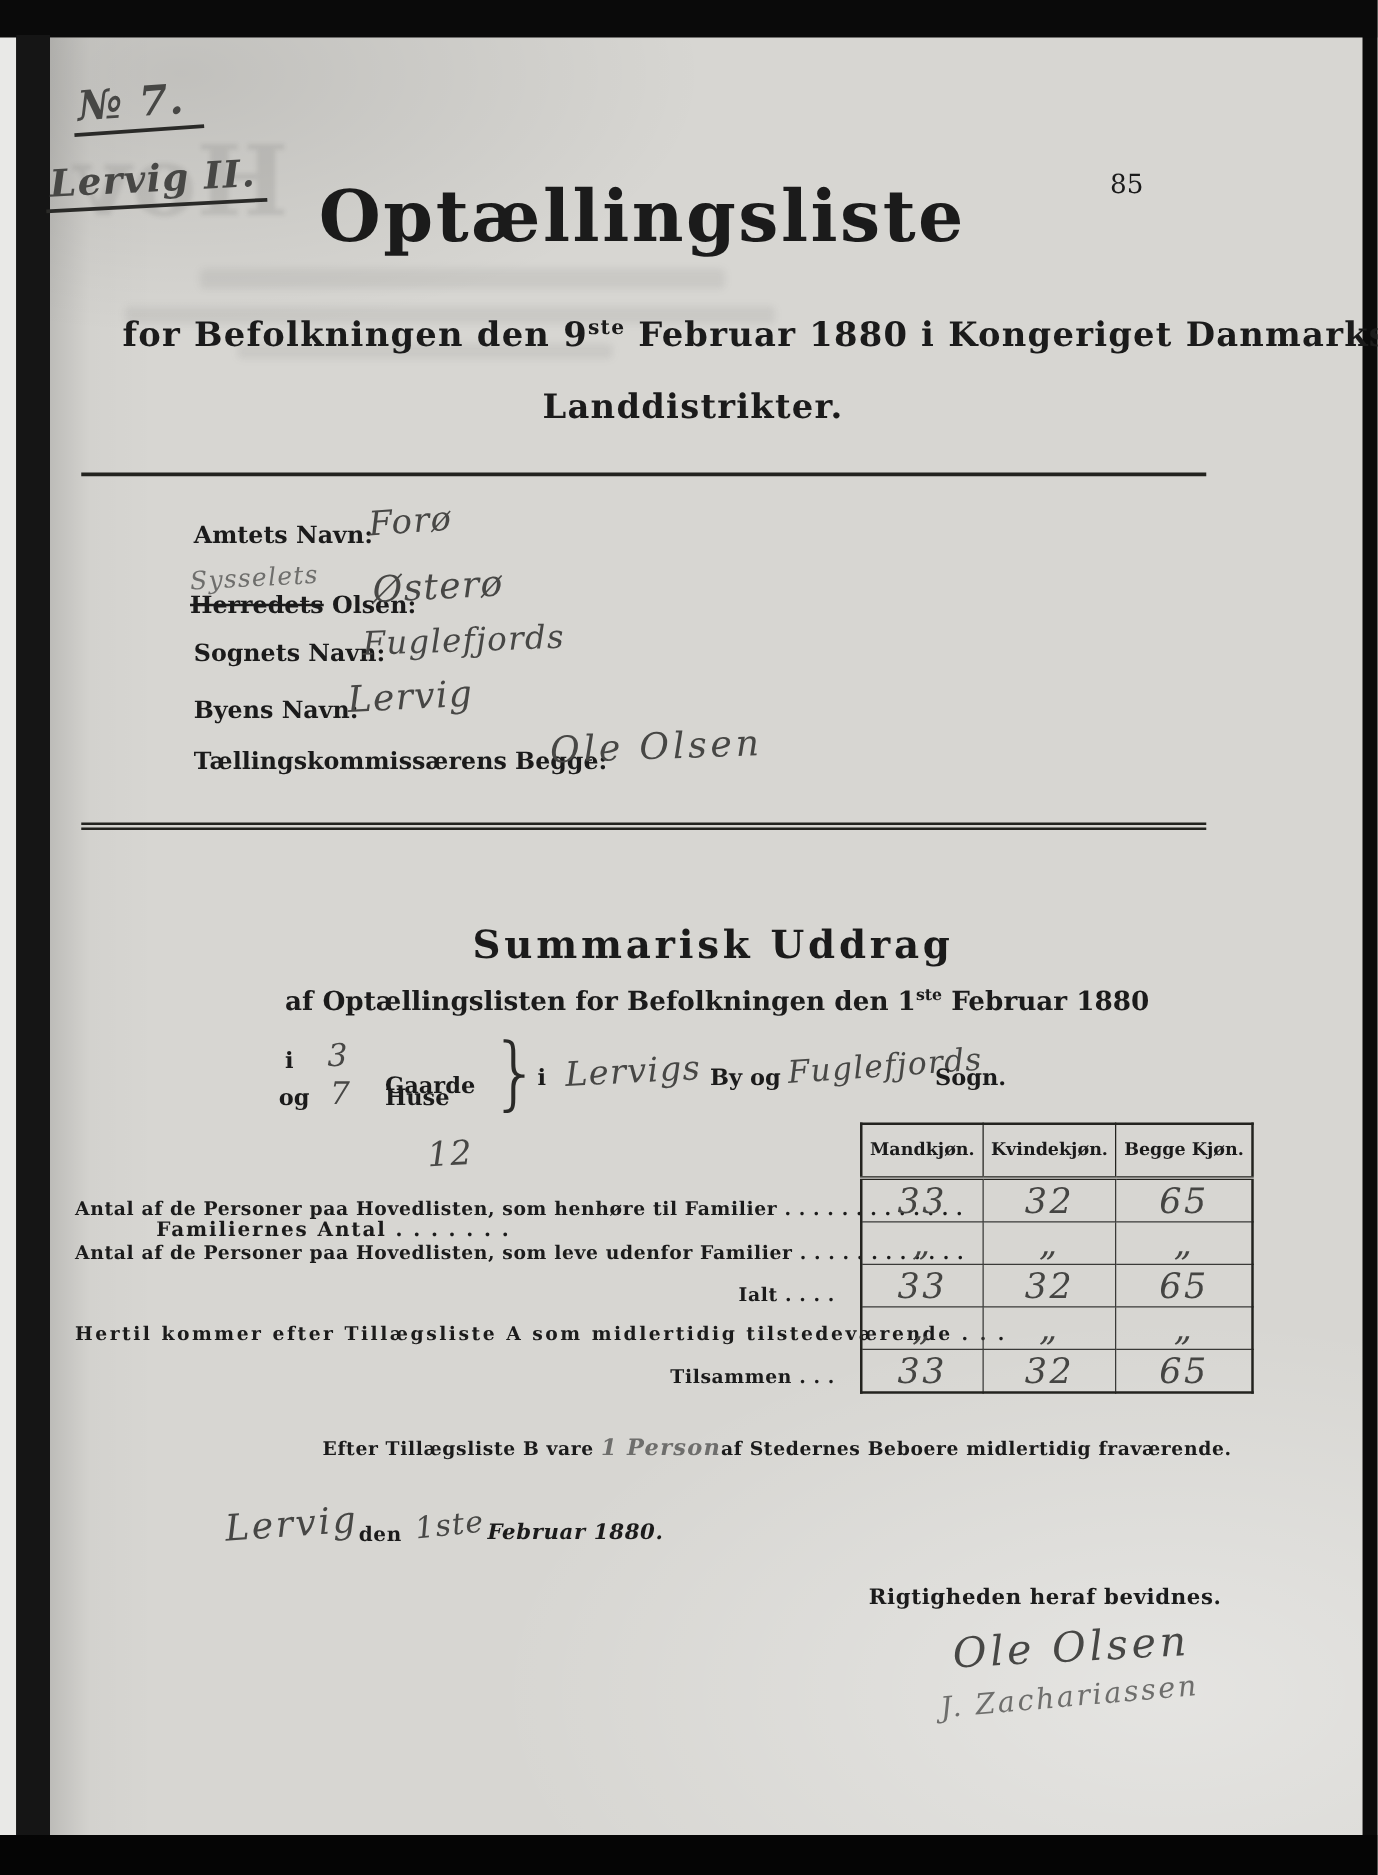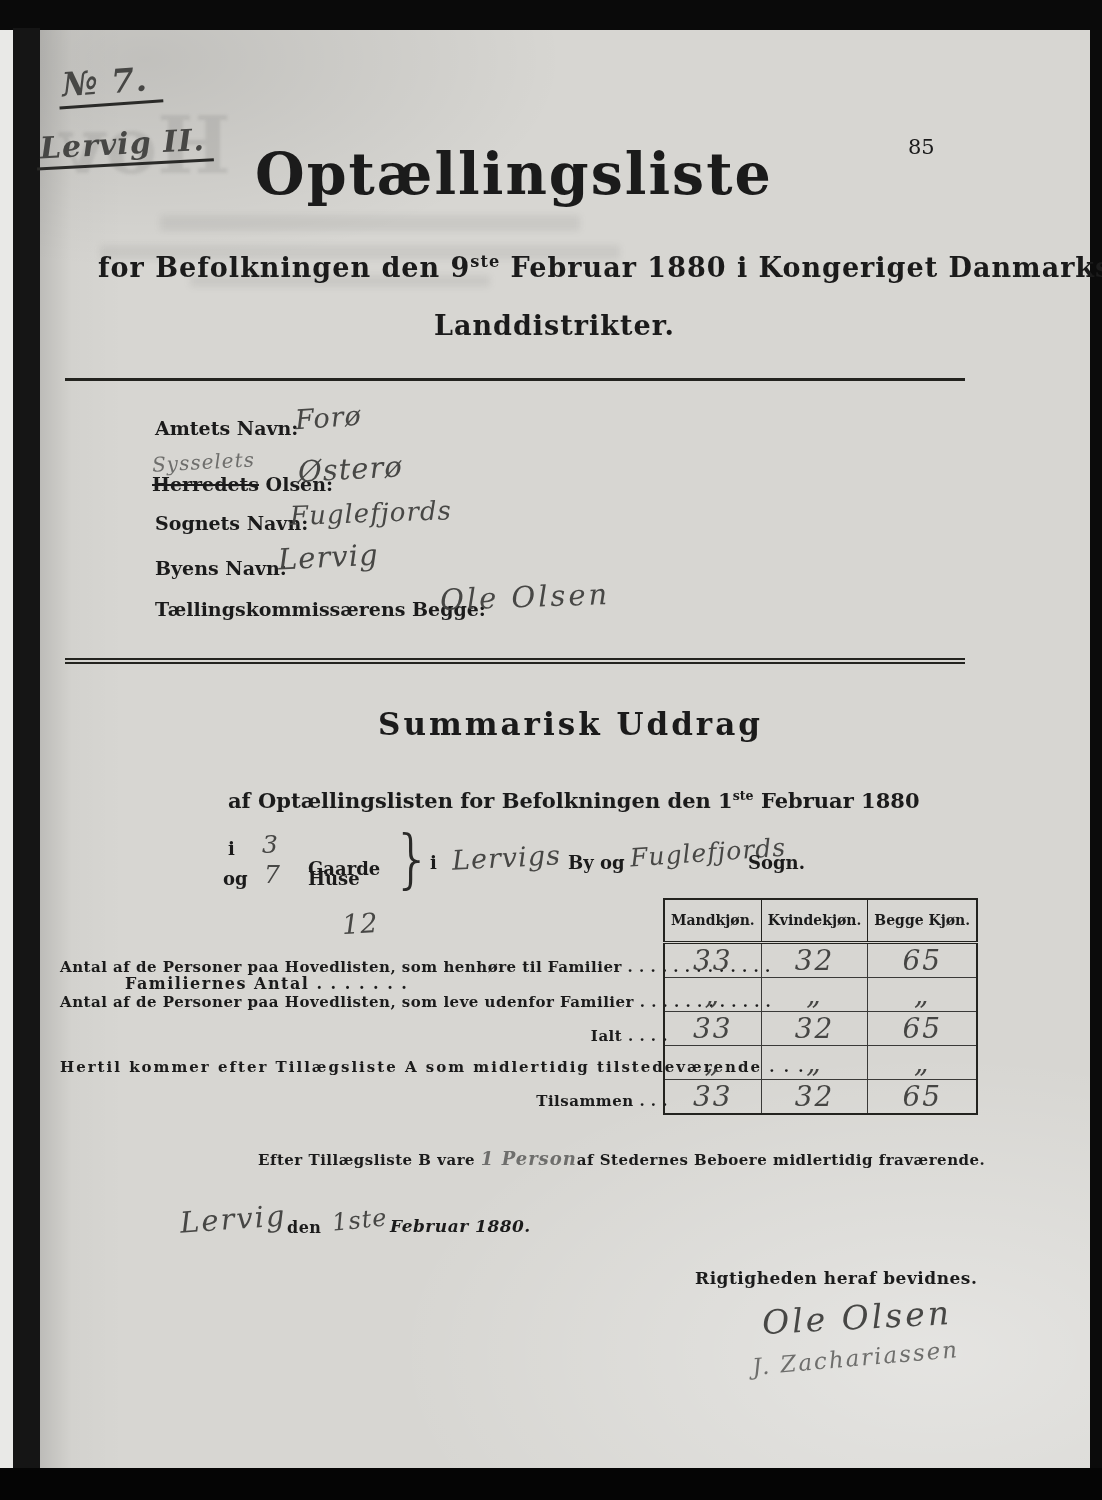--- a/index.html
+++ b/index.html
@@ -78,21 +78,21 @@
 <div class="page">
 
   <div class="abs bleed" style="left:20px; top:70px; font-size:78px;">Hov</div>
   <div class="abs smudge" style="left:120px; top:185px; width:420px; height:16px;"></div>
   <div class="abs smudge" style="left:60px; top:215px; width:520px; height:14px;"></div>
   <div class="abs smudge" style="left:150px; top:245px; width:300px; height:12px;"></div>
 
   <div class="abs hand underline-stroke" style="left:18px; top:32px; font-size:33px; font-weight:bold; transform:rotate(-4deg); padding:0 14px 2px 4px;">№ 7.</div>
   <div class="abs hand underline-stroke" style="left:-4px; top:96px; font-size:30px; font-weight:bold; transform:rotate(-3deg); padding:0 8px 2px 4px;">Lervig II.</div>
 
-  <div class="abs printed" style="left:848px; top:105px; font-size:21px;margin-left:20px;">85</div>
+  <div class="abs printed" style="left:848px; top:105px; font-size:21px;">85</div>
 
   <div class="abs title" style="left:215px; top:110px;">Optællingsliste</div>
 
   <div class="abs subtitle" style="left:58px; top:222px;"><span>for Befolkningen den 9</span><sup>ste</sup><span> Februar 1880 i Kongeriget Danmarks</span></div>
   <div class="abs subtitle" style="left:394px; top:280px;">Landdistrikter.</div>
 
   <div class="abs rule" style="left:25px; top:348px; width:900px; height:3px;"></div>
 
   <div class="abs field-label" style="left:115px; top:387px;">Amtets Navn:</div>
   <div class="abs hand" style="left:255px; top:372px; font-size:27px; transform:rotate(-4deg);">Forø</div>
@@ -105,21 +105,21 @@
   <div class="abs hand" style="left:250px; top:468px; font-size:26px; transform:rotate(-2deg);">Fuglefjords</div>
 
   <div class="abs field-label" style="left:115px; top:527px;">Byens Navn:</div>
   <div class="abs hand" style="left:238px; top:510px; font-size:29px; transform:rotate(-3deg);">Lervig</div>
 
   <div class="abs field-label" style="left:115px; top:568px;">Tællingskommissærens Begge:</div>
   <div class="abs hand" style="left:400px; top:550px; font-size:29px; transform:rotate(-2deg); letter-spacing:3px;">Ole Olsen</div>
 
   <div class="abs rule-double" style="left:25px; top:628px; width:900px;"></div>
 
-  <div class="abs sum-head" style="left:338px; top:676px;">Summarisk Uddrag</div>
+  <div class="abs sum-head" style="left:338px; top:708px;">Summarisk Uddrag</div>
   <div class="abs sum-sub" style="left:188px; top:758px;"><span>af Optællingslisten for Befolkningen den 1</span><sup>ste</sup><span> Februar 1880</span></div>
 
   <div class="abs counts-roman" style="left:188px; top:808px;">i</div>
   <div class="abs hand" style="left:222px; top:800px; font-size:25px;">3</div>
   <div class="abs counts-roman" style="left:268px; top:828px;">Gaarde</div>
   <div class="abs counts-roman" style="left:183px; top:838px;">og</div>
   <div class="abs hand" style="left:224px; top:830px; font-size:25px;">7</div>
   <div class="abs counts-roman" style="left:268px; top:838px;">Huse</div>
   <div class="abs brace" style="left:352px; top:792px;">}</div>
   <div class="abs counts-roman" style="left:390px; top:822px;">i</div>
@@ -130,21 +130,21 @@
 
   <div class="abs small-label" style="left:85px; top:944px; font-size:16px; letter-spacing:1.5px;">Familiernes Antal . . . . . . .</div>
   <div class="abs hand" style="left:302px; top:878px; font-size:27px; transform:rotate(-3deg);">12</div>
 
   <div class="abs small-label right-align-label" style="left:20px; top:928px; width:608px;">Antal af de Personer paa Hovedlisten, som henhøre til Familier . . . . . . . . . . . . .</div>
   <div class="abs small-label right-align-label" style="left:20px; top:963px; width:608px;">Antal af de Personer paa Hovedlisten, som leve udenfor Familier . . . . . . . . . . . .</div>
   <div class="abs small-label right-align-label" style="left:20px; top:997px; width:608px;">Ialt . . . .</div>
   <div class="abs small-label right-align-label" style="left:20px; top:1028px; width:608px; letter-spacing:2px;">Hertil kommer efter Tillægsliste A som midlertidig tilstedeværende . . .</div>
   <div class="abs small-label right-align-label" style="left:20px; top:1062px; width:608px;">Tilsammen . . .</div>
 
-  <table class="stat-table abs" style="left:623px; top:868px; width:253px;">
+  <table class="stat-table abs" style="left:648px; top:868px; width:253px;">
     <thead>
       <tr>
         <th style="width:85px;">Mandkjøn.</th>
         <th style="width:87px;">Kvindekjøn.</th>
         <th style="width:81px;">Begge Kjøn.</th>
       </tr>
     </thead>
     <tbody>
       <tr>
         <td>33</td>

